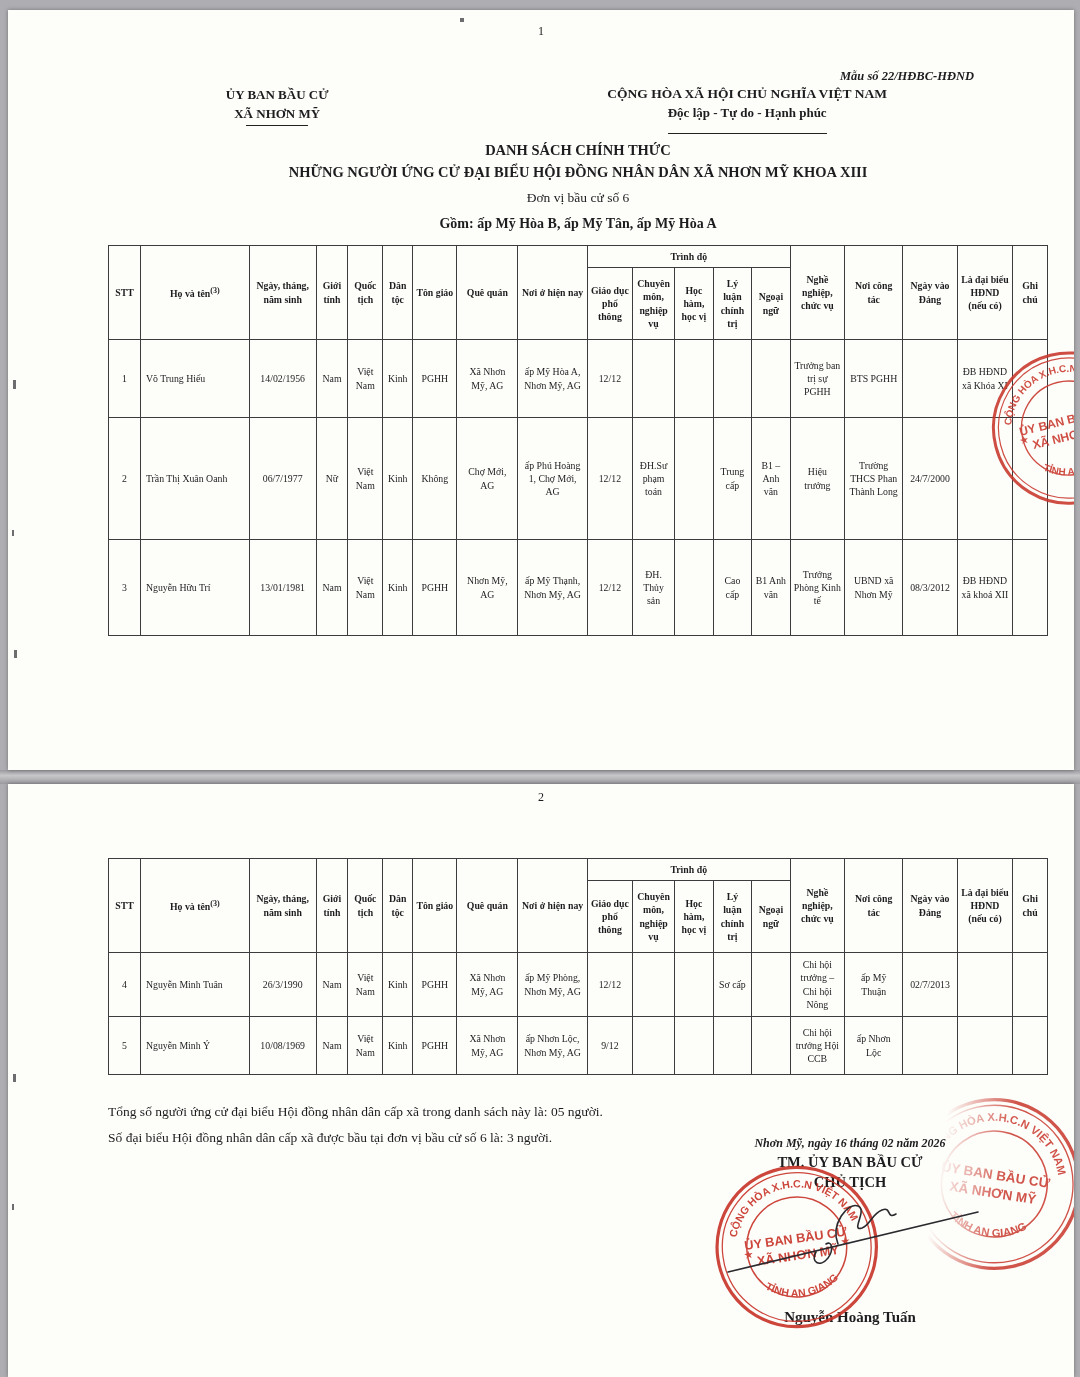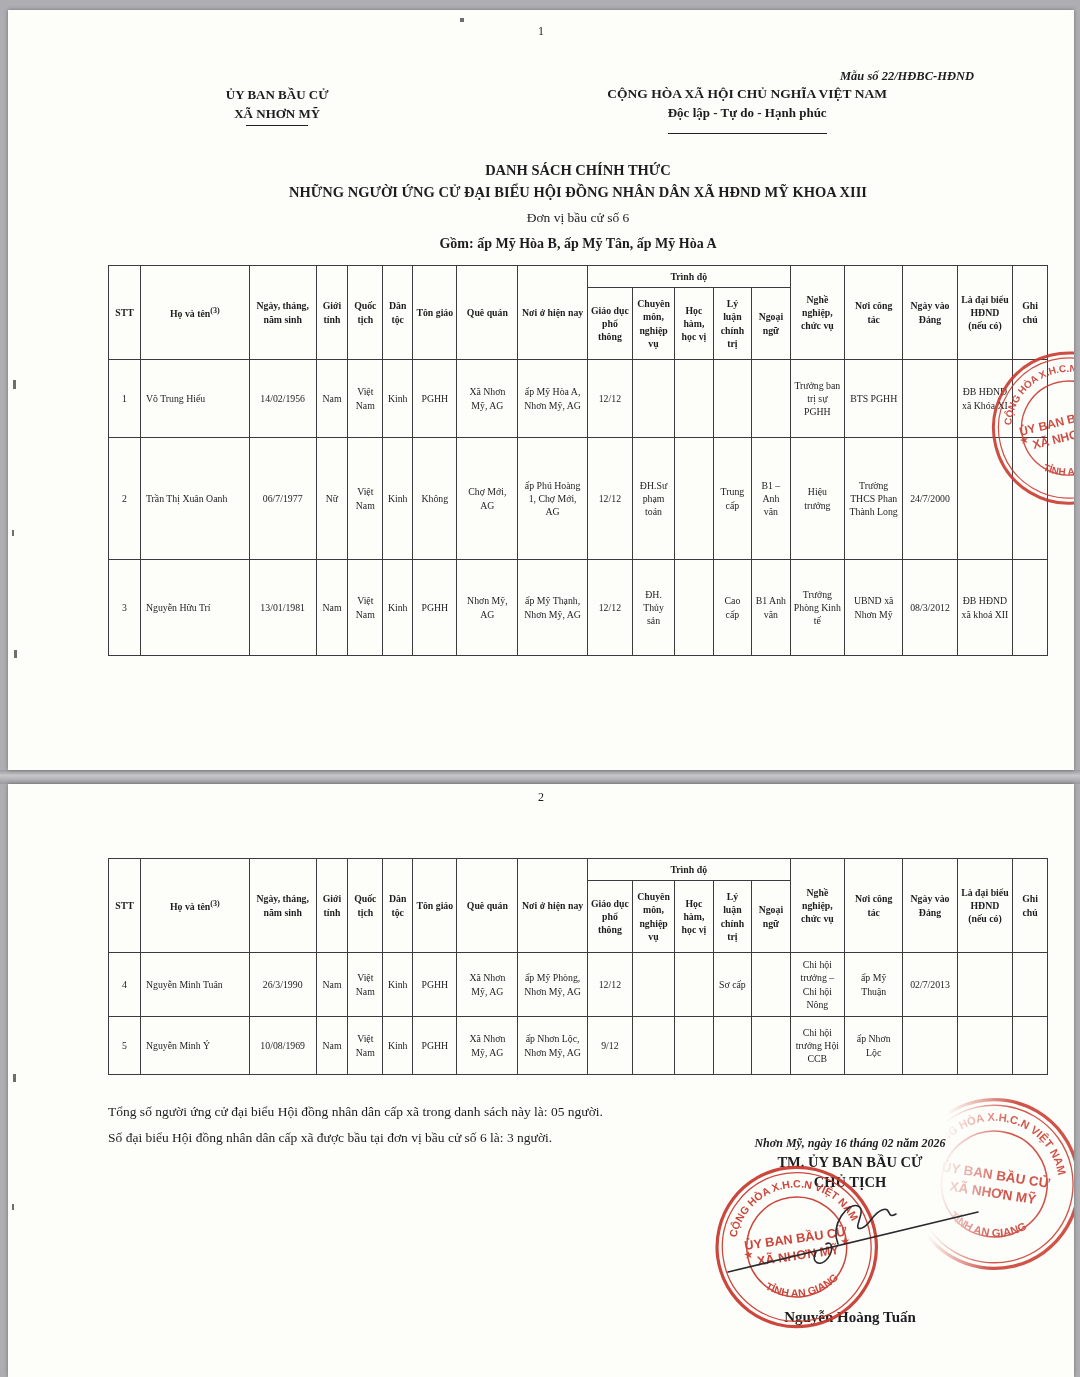--- a/index.html
+++ b/index.html
@@ -14,21 +14,21 @@
   .pageno { text-align:center; font-size:12px; padding-top:14px; }
   .page2 .pageno { padding-top:6px; }
   .content { padding:0 26px 0 100px; }
   .form-no { text-align:right; font-style:italic; font-size:12.5px; margin:30px 74px 2px 0; font-weight:bold; }
   .head-flex { display:flex; }
   .org-block { width:36%; text-align:center; font-weight:bold; font-size:13px; line-height:1.45; }
   .org-rule { display:block; width:62px; border-bottom:1.5px solid #222; margin:1px auto 0; }
   .nat-block { width:64%; text-align:center; font-weight:bold; }
   .nat-line1 { font-size:13.5px; }
   .nat-line2 { font-size:13px; display:inline-block; border-bottom:1.5px solid #222; padding-bottom:12px; margin-top:3px; }
-  .titles { text-align:center; margin-top:28px; font-weight:bold;font-family:Liberation Serif, serif; }
+  .titles { text-align:center; margin-top:8px; font-weight:bold;font-family:Liberation Serif, serif; }
   .t1 { font-size:14.5px; }
   .t2 { font-size:14.5px; margin-top:5px; }
   .t3 { font-size:14px; margin-top:5px; }
   .t4 { font-size:13.5px; font-weight:normal; margin-top:9px; }
   .t5 { font-size:14px; margin-top:10px; }
   table { width:100%; border-collapse:collapse; table-layout:fixed; margin-top:13px; }
   th,td { border:1px solid #3c3c3e; text-align:center; vertical-align:middle;
     padding:2px 3px; font-size:9.8px; line-height:1.35; word-wrap:break-word; }
   th { font-weight:bold; }
   table { border:1.5px solid #2e2e30; }
@@ -70,21 +70,21 @@
         <div>XÃ NHƠN MỸ</div>
         <span class="org-rule"></span>
       </div>
       <div class="nat-block">
         <div class="nat-line1">CỘNG HÒA XÃ HỘI CHỦ NGHĨA VIỆT NAM</div>
         <div><span class="nat-line2">Độc lập - Tự do - Hạnh phúc</span></div>
       </div>
     </div>
     <div class="titles">
       <div class="t1">DANH SÁCH CHÍNH THỨC</div>
-      <div class="t2">NHỮNG NGƯỜI ỨNG CỬ ĐẠI BIỂU HỘI ĐỒNG NHÂN DÂN XÃ HĐND MỸ KHOA XIII</div>
+      <div class="t2">NHỮNG NGƯỜI ỨNG CỬ ĐẠI BIỂU HỘI ĐỒNG NHÂN DÂN XÃ NHƠN MỸ KHOA XIII</div>
       <div class="t4">Đơn vị bầu cử số 6</div>
       <div class="t5">Gồm: ấp Mỹ Hòa B, ấp Mỹ Tân, ấp Mỹ Hòa A</div>
     </div>
     <table>
       <colgroup>
         <col style="width:3.4%">
           <col style="width:11.6%">
           <col style="width:7.1%">
           <col style="width:3.4%">
         <col style="width:3.7%">

